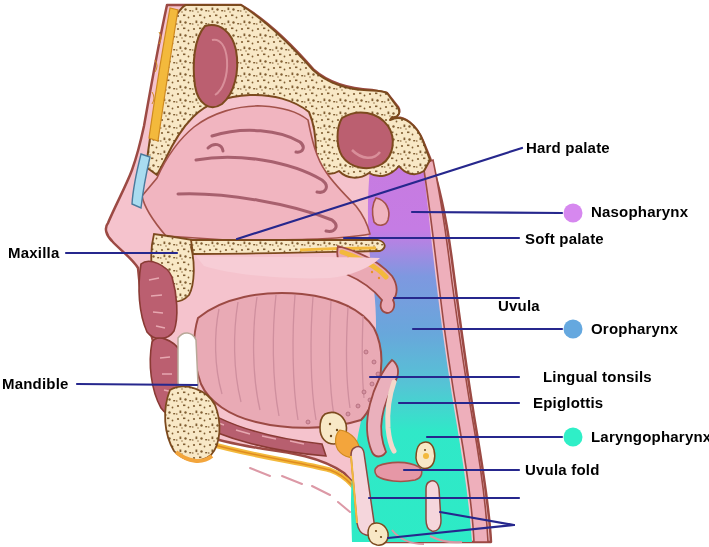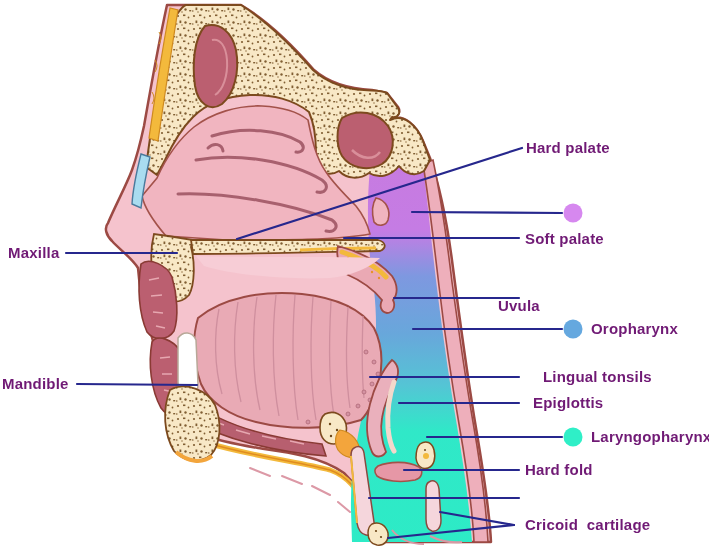--- a/index.html
+++ b/index.html
@@ -1,21 +1,21 @@
 <!DOCTYPE html>
 <html><head>
 <meta charset="utf-8">
 <style>
   html,body{margin:0;padding:0;background:#ffffff;}
   .stage{position:relative;width:709px;height:547px;background:#ffffff;overflow:hidden;
          font-family:"Liberation Sans",sans-serif;}
   .stage svg{position:absolute;left:0;top:0;}
   #labels{position:absolute;left:0;top:0;width:709px;height:547px;pointer-events:none;}
   .lbl{position:absolute;font:bold 15px/18px "Liberation Sans",sans-serif;
-       color:#701a75;white-space:pre;letter-spacing:.2px;}
+       color:#000000;white-space:pre;letter-spacing:.2px;}
 </style>
 </head>
 <body>
 
 <div class="stage">
 
 <svg width="709" height="547" viewBox="0 0 709 547">
   <defs>
     <pattern id="spk" width="16" height="13" patternUnits="userSpaceOnUse">
       <g fill="#6b4518" opacity="0.85">
@@ -244,22 +244,22 @@
         <line x1="369" y1="498" x2="519" y2="498" stroke="#26278d" stroke-width="2.2" stroke-linecap="round"></line>
         <line x1="440" y1="512" x2="514" y2="525" stroke="#26278d" stroke-width="2.2" stroke-linecap="round"></line>
         <line x1="388" y1="538" x2="514" y2="525" stroke="#26278d" stroke-width="2.2" stroke-linecap="round"></line>
       </g>
 </svg>
 
 <div id="labels">
       <div class="lbl" style="left: 8px; top: 244px; text-align: right;">Maxilla</div>
       <div class="lbl" style="left: 2px; top: 375px;">Mandible</div>
       <div class="lbl" style="left: 526px; top: 139px;">Hard palate</div>
+      <div class="lbl" style="left: 591px; top: 203px;">Nasopharynx</div>
       <div class="lbl" style="left: 525px; top: 230px;">Soft palate</div>
       <div class="lbl" style="left: 498px; top: 289px; margin-top: 8px;">Uvula</div>
       <div class="lbl" style="left: 591px; top: 320px;">Oropharynx</div>
       <div class="lbl" style="left: 525px; top: 368px; margin-left: 18px;">Lingual tonsils</div>
       <div class="lbl" style="left: 525px; top: 394px; margin-left: 8px;">Epiglottis</div>
       <div class="lbl" style="left: 591px; top: 428px;">Laryngopharynx</div>
-      <div class="lbl" style="left: 525px; top: 461px;">Hard fold</div>
-      <div class="lbl" style="left: 525px; top: 516px;">Cricoid  cartilage</div>
+      <div class="lbl" style="left: 525px; top: 461px;">Uvula fold</div>
     </div>
 </div>
 
 </body></html>

